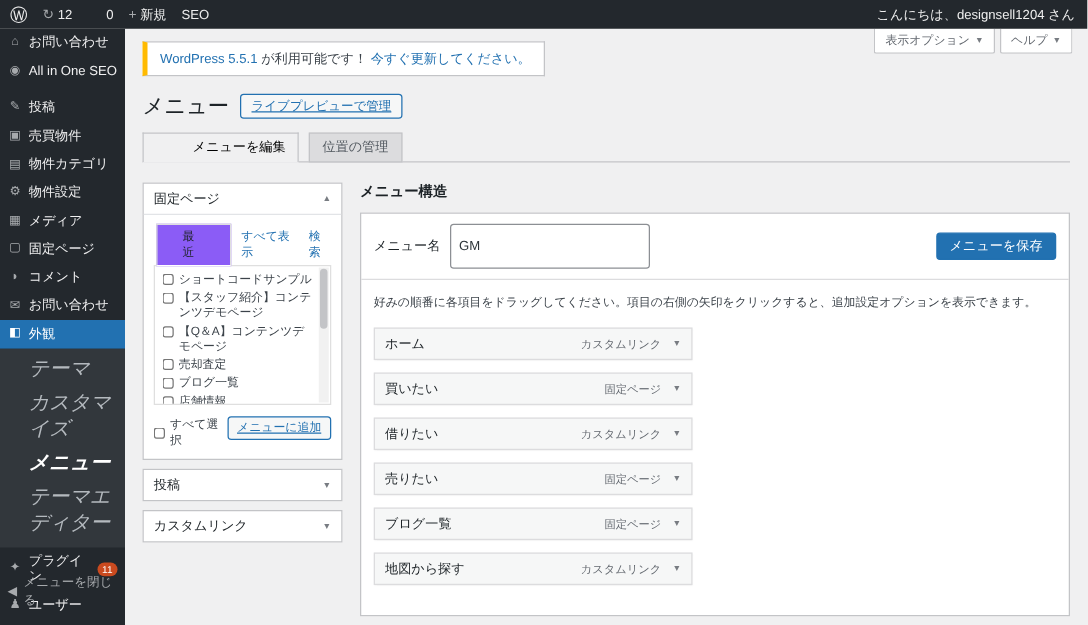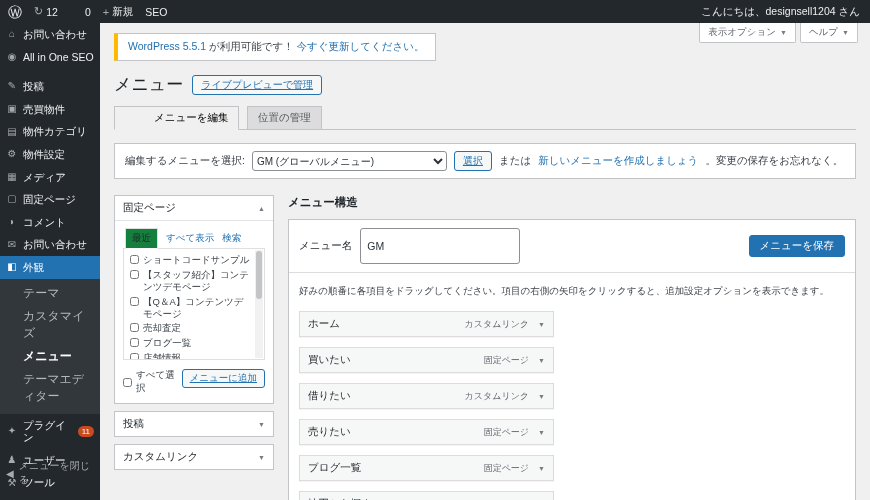--- a/index.html
+++ b/index.html
@@ -29,21 +29,21 @@
     position: absolute; top: 23px; left: 0; bottom: 0; width: 100px;
     background: #23282d; color: #f0f0f1; font-size: 10.5px; z-index: 50;
   }
   .sb-item { display: flex; align-items: center; gap: 5px; padding: 5px 6px; line-height: 1.2; cursor: default; }
   .sb-icon { flex: 0 0 12px; width: 12px; text-align: center; color: #a7aaad; font-size: 10px; }
   .sb-item.active { background: #2271b1; color: #fff; }
   .sb-item.active .sb-icon { color: #fff; }
   .sb-sep { height: 7px; }
   .sb-badge { background: #ca4a1f; color: #fff; border-radius: 8px; font-size: 8px; line-height: 11px; padding: 0 4px; margin-left: 2px; }
   .sb-submenu { background: #32373c; padding: 3px 0 6px; }
-  .sb-sub-item { padding: 3px 6px 3px 23px; color: #b4b9be; font-size: 12px; cursor: default; }
+  .sb-sub-item { padding: 3px 6px 3px 23px; color: #b4b9be; font-size: 16px; cursor: default; font-style: italic; }
   .sb-sub-item.current { color: #fff; font-weight: bold; }
   .sb-collapse { position: absolute; bottom: 8px; left: 0; right: 0; display: flex; align-items: center; gap: 5px; padding: 5px 6px; color: #a7aaad; font-size: 10px; }
 
   
   .screen-tabs { position: absolute; top: 23px; right: 12px; display: flex; gap: 4px; z-index: 55; }
   .screen-tab {
     background: #fff; border: 1px solid #c3c4c7; border-top: none;
     font-size: 9.5px; color: #646970; padding: 3px 8px;
     display: inline-flex; align-items: center; gap: 4px; border-radius: 0 0 2px 2px;
   }
@@ -90,21 +90,21 @@
   .left-col { flex: 0 0 160px; width: 160px; }
   .right-col { flex: 1; min-width: 0; }
   .col-heading { font-size: 11.5px; font-weight: bold; color: #1d2327; margin-bottom: 9px; }
 
   .postbox { background: #fff; border: 1px solid #c3c4c7; margin-bottom: 7px; }
   .postbox-header { display: flex; justify-content: space-between; align-items: center; padding: 5px 8px; font-size: 10.5px; color: #1d2327; cursor: pointer; }
   .toggle-arrow { color: #787c82; font-size: 7px; }
   .postbox-inside { border-top: 1px solid #e2e4e7; padding: 7px 8px 8px; }
 
   .inner-tabs { display: flex; align-items: flex-end; gap: 8px; position: relative; z-index: 2; padding-left: 2px; font-size: 9.5px; }
-  .inner-tab-active { border: 1px solid #dfdfdf; border-bottom: 1px solid #fff; background: #15803d; padding: 3px 6px; margin-bottom: -1px; color: #1d2327; cursor: pointer; }
+  .inner-tab-active { border: 1px solid #dfdfdf; border-bottom: 1px solid #fff; background: #8b5cf6; padding: 3px 20px; margin-bottom: -1px; color: #1d2327; cursor: pointer; }
   .inner-tab-link { color: #2271b1; padding: 3px 0; cursor: pointer; }
 
   .checklist { border: 1px solid #dfdfdf; height: 112px; position: relative; padding: 5px 14px 5px 6px; font-size: 9.5px; color: #3c434a; overflow: hidden; background: #fff; }
   .check-item { display: flex; align-items: flex-start; gap: 4px; margin-bottom: 3px; line-height: 1.25; cursor: pointer; }
   .check-item input { width: 9px; height: 9px; margin-top: 1px; flex: 0 0 9px; }
   .scrollbar-track { position: absolute; top: 1px; right: 1px; bottom: 1px; width: 8px; background: #f1f1f1; }
   .scrollbar-thumb { position: absolute; top: 1px; right: 1px; width: 6px; height: 48px; background: #c3c4c7; border-radius: 3px; cursor: grab; }
 
   .box-footer { display: flex; justify-content: space-between; align-items: flex-start; padding-top: 9px; font-size: 9.5px; color: #3c434a; }
   .select-all { display: flex; align-items: center; gap: 4px; cursor: pointer; }
@@ -251,30 +251,20 @@
   <div class="title-row">
     <span class="page-title">メニュー</span>
     <button class="btn-secondary">ライブプレビューで管理</button>
   </div>
 
   <div class="nav-tab-wrapper">
     <span class="nav-tab active">メニューを編集</span>
     <span class="nav-tab">位置の管理</span>
   </div>
 
-  <div class="manage-bar">
-    <span>編集するメニューを選択:</span>
-    <select class="menu-select">
-      <option>GM (グローバルメニュー)</option>
-    </select>
-    <button class="btn-secondary">選択</button>
-    <span>または</span>
-    <span class="link">新しいメニューを作成しましょう</span>
-      <span>。変更の保存をお忘れなく。</span>
-  </div>
 
   <div class="columns">
 
     <div class="left-col">
 
       <div class="postbox">
         <div class="postbox-header">
           <span>固定ページ</span>
           <span class="toggle-arrow">▲</span>
         </div>

